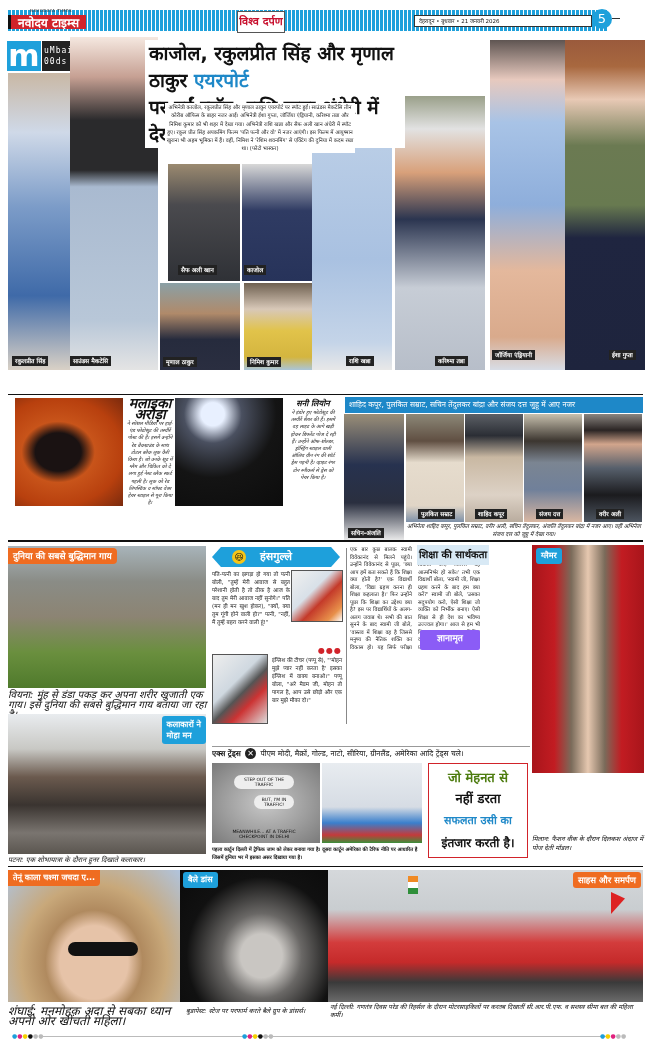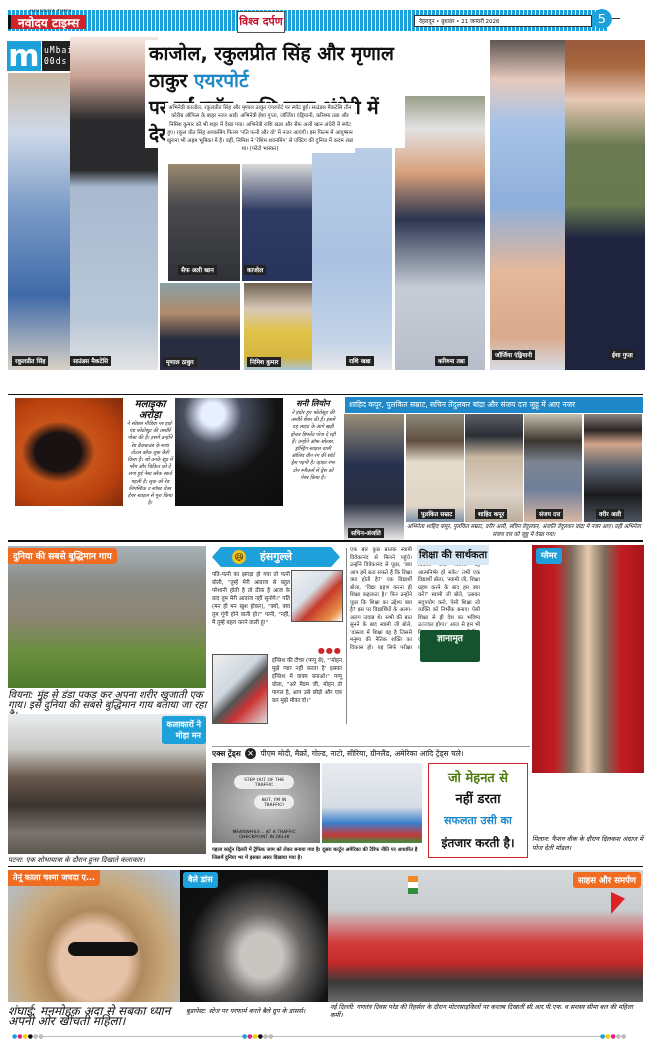--- a/index.html
+++ b/index.html
@@ -83,21 +83,21 @@
 </div>
 <div class="abs intro" style="background:#fff">
   <span>अभिनेत्री काजोल, रकुलप्रीत सिंह और मृणाल ठाकुर एयरपोर्ट पर स्पॉट हुईं। साउंडस मैकटेसि तीन कोरीब ऑफिस के बाहर नजर आईं। अभिनेत्री ईशा गुप्ता, जॉर्जिया एंड्रियानी, करिश्मा तन्ना और निमिश कुमार को भी शहर में देखा गया। अभिनेत्री राशि खन्ना और सैफ अली खान अंधेरी में स्पॉट हुए। रकुल प्रीत सिंह अपकमिंग फिल्म 'पति पत्नी और वो' में नजर आएंगी। इस फिल्म में आयुष्मान खुराना भी अहम भूमिका में हैं। वहीं, निमिश ने 'रेशिम शवनमिंग' से एक्टिंग की दुनिया में कदम रखा था।</span>
   <span>(फोटो भास्कर)</span>
 </div>
 
 <div class="abs rule" style="left:8px;top:394px;width:635px;height:1px"></div>
 
 <div class="abs photo" style="left:15px;top:398px;width:108px;height:108px;background:radial-gradient(ellipse at 40% 50%,#1a1212 0 25%,#c8541a 40%,#b8400e 70%,#7a2a0d 100%)"></div>
 <div class="abs" style="left:126px;top:398px;width:48px">
-  <div style="font-size:10px;font-style:italic;font-weight:bold;text-align:center;line-height:11px">मलाइका अरोड़ा</div>
+  <div style="font-size:14px;font-style:italic;font-weight:bold;text-align:center;line-height:11px">मलाइका अरोड़ा</div>
   <div class="col-text" style="text-align:center;font-style:italic;font-size:5px;line-height:7.2px">ने सोशल मीडिया पर हाई-एंड फोटोशूट की तस्वीरें पोस्ट की हैं। इसमें उन्होंने रेड बैकग्राउंड के साथ टोटल ब्लैक लुक कैरी किया है। जो उनके शूट में ग्लैम और चिकित को दे लगा हुई नेस्ट ब्लैक स्कर्ट पहली है। लुक को रेड लिपस्टिक व सॉफ्ट वेव्स हेयर स्टाइल से पूरा किया है।</div>
 </div>
 <div class="abs photo" style="left:175px;top:398px;width:108px;height:108px;background:radial-gradient(circle at 35% 15%,#e8f0ff 0 10%,#4a5060 25%,#141414 55%,#0c0c0c 100%)"></div>
 <div class="abs" style="left:288px;top:398px;width:50px">
   <div style="font-size:8px;font-style:italic;font-weight:bold;text-align:center;line-height:11px">सनी लियोन</div>
   <div class="col-text" style="text-align:center;font-style:italic;font-size:5px;line-height:7.2px">ने इंडोर हुए फोटोशूट की तस्वीरें शेयर की हैं। इसमें वह लाइट के आगे खड़ी होकर डिफरेंट पोज दे रही हैं। उन्होंने ऑफ-शोल्डर, ड्रॉस्ट्रिंग स्टाइल वाली ऑलिव ग्रीन रंग की शॉर्ट ड्रेस पहनी है। व्हाइट रंगर टोन स्नीकर्स से ड्रेस को पेयर किया है।</div>
 </div>
 
 <div class="abs" style="left:345px;top:397px;width:298px;height:16px;background:#1e88c8;color:#fff;font-size:7.5px;line-height:16px;padding-left:4px;white-space:nowrap;overflow:hidden">शाहिद कपूर, पुलकित सम्राट, सचिन तेंदुलकर बांद्रा और संजय दत्त जुहू में आए नजर</div>
 <div class="abs photo" style="left:344px;top:414px;width:60px;height:127px;background:linear-gradient(180deg,#9a8e78 0%,#27324f 40%,#2a2f3f 70%,#eeeeee 100%)">
@@ -118,21 +118,21 @@
 <div class="abs caption-it" style="left:406px;top:523px;width:236px;font-size:5.5px;line-height:7.5px;text-align:center">अभिनेता शाहिद कपूर, पुलकित सम्राट, वरीर अली, सचिन तेंदुलकर, अंजलि तेंदुलकर बांद्रा में नजर आए। वहीं अभिनेता संजय दत्त को जुहू में देखा गया।</div>
 
 <div class="abs rule" style="left:8px;top:540px;width:635px;height:1.5px"></div>
 
 <div class="abs photo" style="left:8px;top:546px;width:198px;height:142px;background:linear-gradient(180deg,#a8b4ba 0%,#8a8c86 25%,#8c8473 50%,#6a8f3e 75%,#4f7a2c 100%)">
   <div class="story-lbl orange" style="left:0;top:2px;border-radius:0 4px 4px 0">दुनिया की सबसे बुद्धिमान गाय</div>
 </div>
 <div class="abs caption-it" style="left:8px;top:690px;width:200px;font-size:10px;line-height:10px">वियना: मुंह से डंडा पकड़ कर अपना शरीर खुजाती एक गाय। इसे दुनिया की सबसे बुद्धिमान गाय बताया जा रहा है।</div>
 
 <div class="abs photo" style="left:8px;top:714px;width:198px;height:140px;background:linear-gradient(180deg,#e9ecef 0%,#c8c8c4 25%,#6b5a4e 45%,#3a3430 65%,#7a7570 85%,#5b5650 100%)">
-  <div class="story-lbl blue" style="right:0;top:2px;text-align:right;line-height:11px;padding:3px 5px;font-size:8px">
+  <div class="story-lbl blue" style="right:0;top:2px;text-align:left;line-height:11px;padding:3px 5px;font-size:8px">
     <div>कलाकारों ने</div>
     <div>मोहा मन</div>
   </div>
 </div>
 <div class="abs caption-it" style="left:8px;top:855px;width:200px;font-size:7px">पटना: एक शोभायात्रा के दौरान हुनर दिखाते कलाकार।</div>
 
 <div class="abs" style="left:212px;top:547px;width:128px;height:20px;background:#1ea0db;clip-path:polygon(7% 0,93% 0,100% 50%,93% 100%,7% 100%,0 50%)">
   <span style="position:absolute;left:20px;top:3px;width:14px;height:14px;border-radius:50%;background:#f5c518;font-size:9px;line-height:14px;text-align:center">😆</span>
   <span style="position:absolute;left:48px;top:2px;color:#fff;font-weight:bold;font-size:11px;line-height:16px">हंसगुल्ले</span>
 </div>
@@ -140,21 +140,21 @@
 <div class="abs photo" style="left:291px;top:570px;width:52px;height:52px;background:linear-gradient(135deg,#f0f0f0 0%,#d8e0e8 40%,#c43a2a 60%,#e8904a 85%,#fff 100%);border:1px solid #555"></div>
 <div class="abs" style="left:318px;top:646px;color:#d1232a;font-size:8px;letter-spacing:1px">●●●</div>
 <div class="abs photo" style="left:212px;top:654px;width:56px;height:70px;background:linear-gradient(135deg,#eee 0%,#cfd8e0 40%,#555 55%,#c33 70%,#ddd 100%);border:1px solid #555"></div>
 <div class="abs col-text" style="left:272px;top:656px;width:70px;font-size:5.5px;line-height:8px">इंग्लिश की टीचर (पप्पू से), "'मोहन मुझे प्यार नहीं करता है' इसका इंग्लिश में वाक्य बनाओ।" पप्पू बोला, "अरे मैडम जी, मोहन तो पागल है, आप उसे छोड़ो और एक बार मुझे मौका दो।"</div>
 
 <div class="abs vline" style="left:346px;top:548px;height:176px"></div>
 
 <div class="abs" style="left:418px;top:546px;width:70px;height:18px;background:#d8e9f5;font-weight:bold;font-size:10px;line-height:18px;text-align:center">शिक्षा की सार्थकता</div>
 <div class="abs col-text" style="left:350px;top:546px;width:130px;height:178px;overflow:hidden;font-size:5.3px;line-height:7.5px;column-count:2;column-gap:6px;padding-top:0">एक बार कुछ बालक स्वामी विवेकानंद से मिलने पहुंचे। उन्होंने विवेकानंद से पूछा, 'क्या आप हमें बता सकते हैं कि शिक्षा क्या होती है?' एक विद्यार्थी बोला, 'विद्या ग्रहण करना ही शिक्षा कहलाता है।' फिर उन्होंने पूछा कि शिक्षा का उद्देश्य क्या है? इस पर विद्यार्थियों के अलग-अलग जवाब थे। सभी की बात सुनने के बाद स्वामी जी बोले, 'वास्तव में शिक्षा वह है जिससे मनुष्य की नैतिक शक्ति का विकास हो। यह सिर्फ परीक्षा पास करना नहीं है। जो व्यक्ति की मानसिक शक्तियों का विकास करे, जिससे वह आत्मनिर्भर हो सके।' तभी एक विद्यार्थी बोला, 'स्वामी जी, शिक्षा ग्रहण करने के बाद हम क्या करें?' स्वामी जी बोले, 'उसका सदुपयोग करो, ऐसी शिक्षा जो व्यक्ति को निर्भीक बनाए। ऐसी शिक्षा से ही देश का भविष्य उज्ज्वल होगा।' आज से हम भी शिक्षा ग्रहण कर हर अशिक्षित व्यक्ति को शिक्षित करने का प्रयास करेंगे।</div>
 <div class="abs" style="left:417px;top:545px;width:72px;height:20px;background:#d8e9f5;font-weight:bold;font-size:10px;line-height:20px;text-align:center;color:#111">शिक्षा की सार्थकता</div>
-<div class="abs" style="left:420px;top:630px;width:60px;height:32px;background:#14532d;color:#fff;font-weight:bold;font-size:9px;line-height:16px;text-align:center;border-radius:2px">ज्ञानामृत</div>
+<div class="abs" style="left:420px;top:630px;width:60px;height:20px;background:#8b5cf6;color:#fff;font-weight:bold;font-size:9px;line-height:16px;text-align:center;border-radius:2px">ज्ञानामृत</div>
 
 <div class="abs photo" style="left:532px;top:545px;width:112px;height:228px;background:linear-gradient(90deg,#a8151b 0%,#c21c22 20%,#7a6b5a 35%,#e6c8b0 50%,#7a6b5a 65%,#c21c22 80%,#a8151b 100%)">
   <div class="story-lbl blue" style="left:4px;top:3px;font-size:8px">ग्लैमर</div>
 </div>
 <div class="abs caption-it" style="left:532px;top:835px;width:115px;font-size:6.5px;line-height:9px">मिलान: फैशन वीक के दौरान दिलकश अंदाज में पोज देती मॉडल।</div>
 
 <div class="abs" style="left:212px;top:746px;width:318px;height:14px;font-size:7.5px;line-height:14px;white-space:nowrap;overflow:hidden;border-top:1px solid #999">
   <span style="font-weight:bold">एक्स ट्रेंड्स</span>
   <span style="display:inline-block;width:11px;height:11px;border-radius:50%;background:#222;color:#fff;font-size:8px;line-height:11px;text-align:center;vertical-align:middle;margin:0 2px">✕</span>
   <span>पीएम मोदी, मैक्रों, गोल्ड, नाटो, सीरिया, ग्रीनलैंड, अमेरिका आदि ट्रेंड्स चले।</span>

